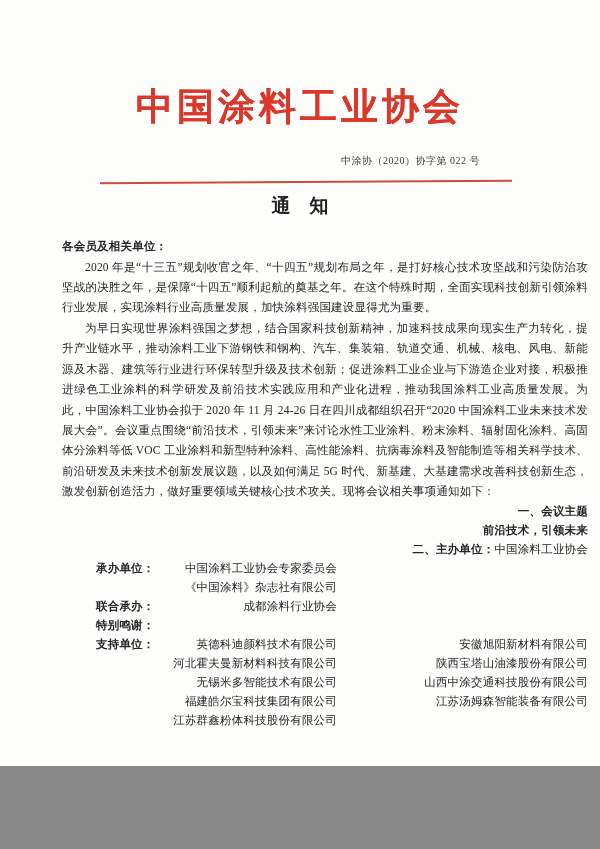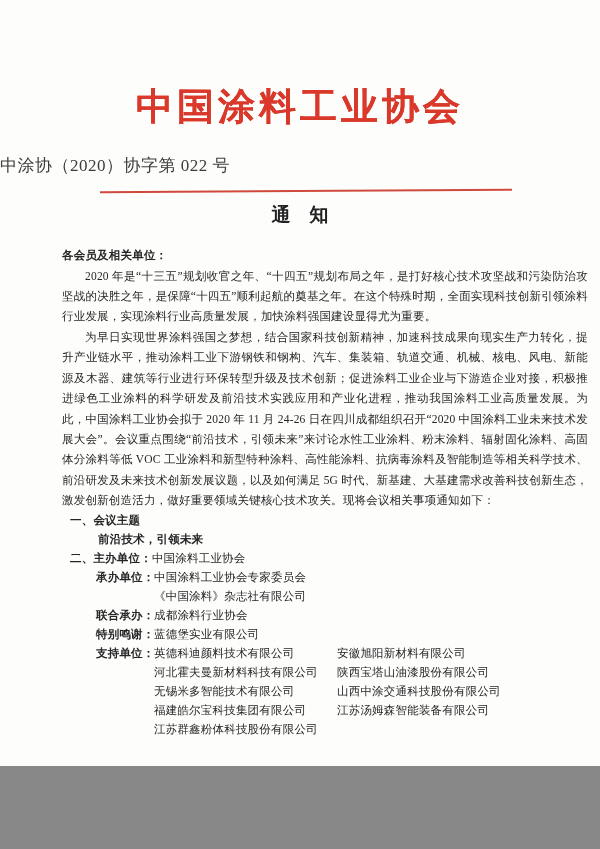--- a/index.html
+++ b/index.html
@@ -20,23 +20,23 @@
     text-align:center;
     font-size:37px;
     font-weight:700;
     color:#d9382a;
     letter-spacing:4px;
     line-height:1.25;
     text-shadow:0 0 .4px #d9382a;
   }
   .doc-number {
     margin-top:24px;
-    text-align:left;
+    text-align:right;
     padding-right:120px;
-    font-size:17px;
+    font-size:10px;
     color:#3c3c3c;
     letter-spacing:0.5px;
   }
   .red-rule {
     margin-left:100px;
     margin-top:13px;
     width:412px;
     height:0;
     border-top:2px solid #cf4a3c;
     transform:rotate(-0.35deg);
@@ -61,25 +61,26 @@
     padding:0 12px 0 62px;
     font-size:11.5px;
     line-height:20.4px;
     text-align:justify;
     color:#262626;
     letter-spacing:0.2px;
   }
   .salutation { font-weight:700; }
   .para { margin:0; text-indent:23px; }
   .list-block {
-    padding:0 20px 0 62px;
+    padding:0 12px 0 62px;
     font-size:11.5px;
     line-height:19px;
     color:#262626;
     letter-spacing:0.2px;
+    text-align:right;
   }
   .sec-heading { margin-left:8px; font-weight:700; }
   .sec-content { margin-left:36px; font-weight:700; }
   .sec-inline { margin-left:8px; }
   .sec-inline .num-label { font-weight:700; }
   .row { display:flex; margin-left:34px; }
   .row .label { width:58px; flex:0 0 58px; font-weight:700; white-space:nowrap; }
   .row .col1 { width:183px; flex:0 0 183px; }
   .row .col2 { flex:1; }
 </style>
@@ -118,21 +119,20 @@
     <div class="row">
       <span class="label"></span>
       <span class="col1">《中国涂料》杂志社有限公司</span>
     </div>
     <div class="row">
       <span class="label">联合承办：</span>
       <span class="col1">成都涂料行业协会</span>
     </div>
     <div class="row">
       <span class="label">特别鸣谢：</span>
-      <span class="col1">蓝德堡实业有限公司</span>
     </div>
 
     <div class="row">
       <span class="label">支持单位：</span>
       <span class="col1">英德科迪颜料技术有限公司</span>
       <span class="col2">安徽旭阳新材料有限公司</span>
     </div>
     <div class="row">
       <span class="label"></span>
       <span class="col1">河北霍夫曼新材料科技有限公司</span>

